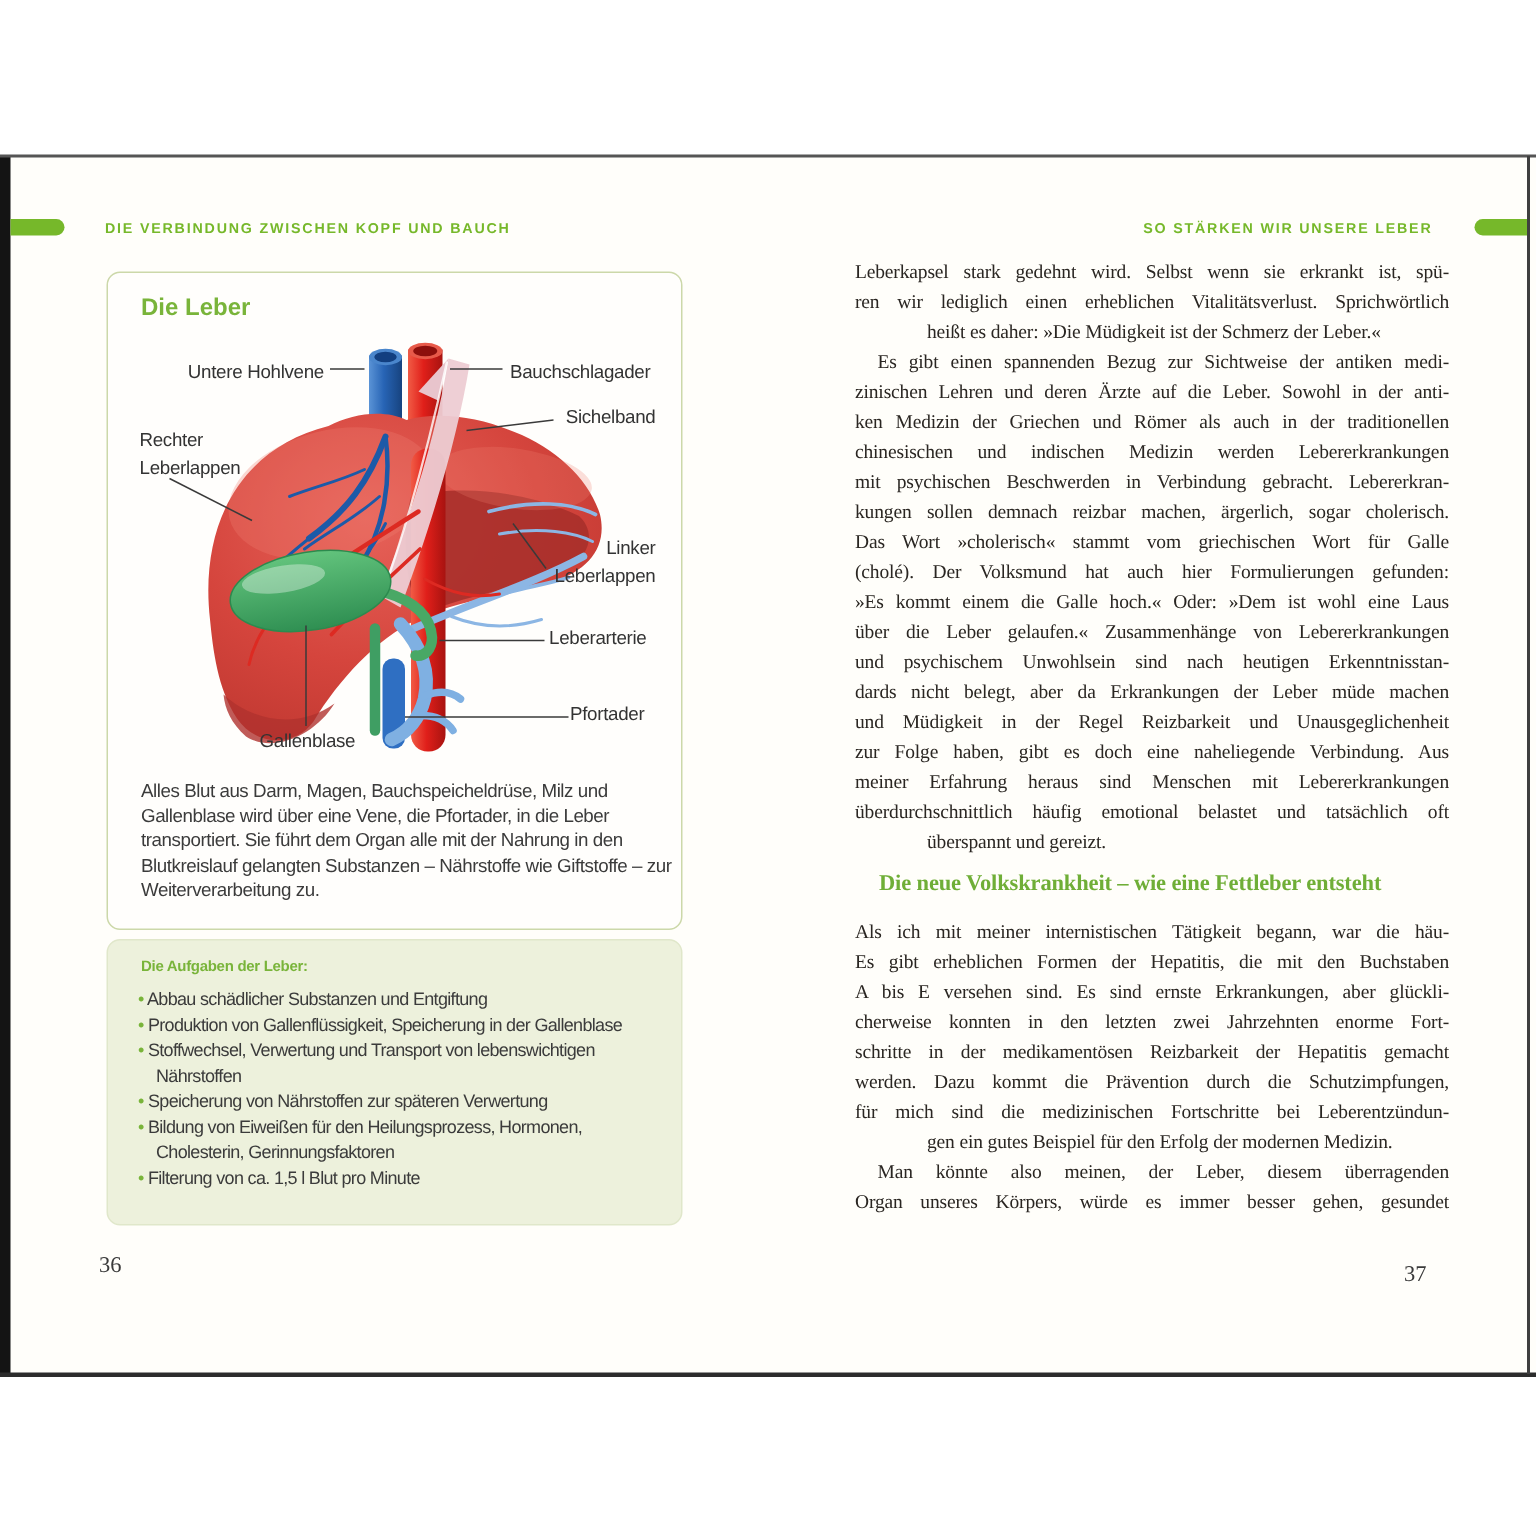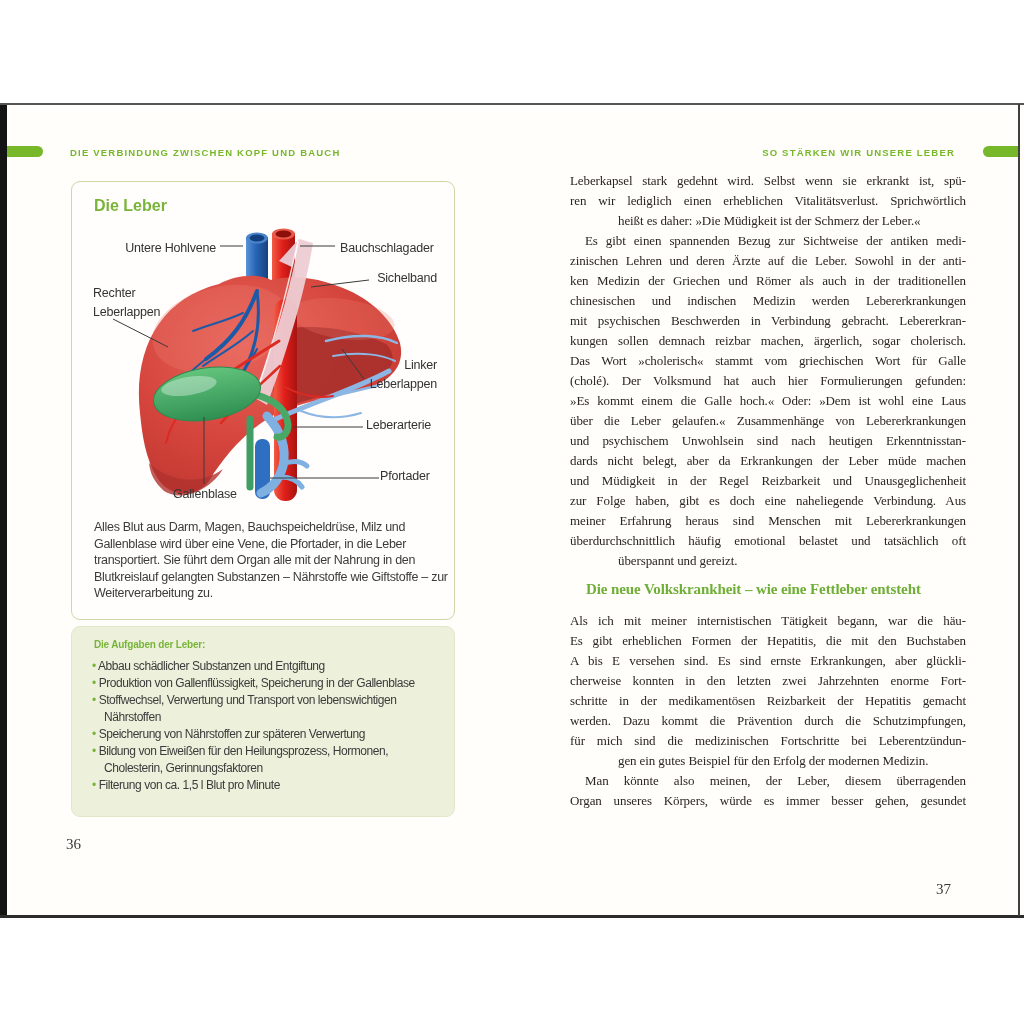--- a/index.html
+++ b/index.html
@@ -45,21 +45,21 @@
   .right-col{left:570px;top:171px;width:396px;font-family:"Liberation Serif",serif;
              font-size:13px;letter-spacing:-0.1px;line-height:20px;color:#2a2622;}
   .ln{text-align:justify;text-align-last:justify;}
   .ln-end{text-align-last:left;margin-left:48px;}
   .ln-ind{text-indent:15px;}
   .section-heading{margin:8px 0 11px 16px;font-size:15px;line-height:21px;font-weight:700;
                    color:#6fae37;letter-spacing:-0.1px;}
 
   .pagenum{font-family:"Liberation Serif",serif;font-size:15px;color:#3a3a3a;}
   .pagenum-left{left:66px;top:836px;}
-  .pagenum-right{left:936px;top:842px;margin-top:39px;}
+  .pagenum-right{left:936px;top:842px;}
 </style>
 </head>
 <body>
 
 <div class="abs scan-page"></div>
 <div class="abs edge-left"></div>
 <div class="abs edge-top"></div>
 <div class="abs edge-bottom"></div>
 <div class="abs edge-right"></div>
 

